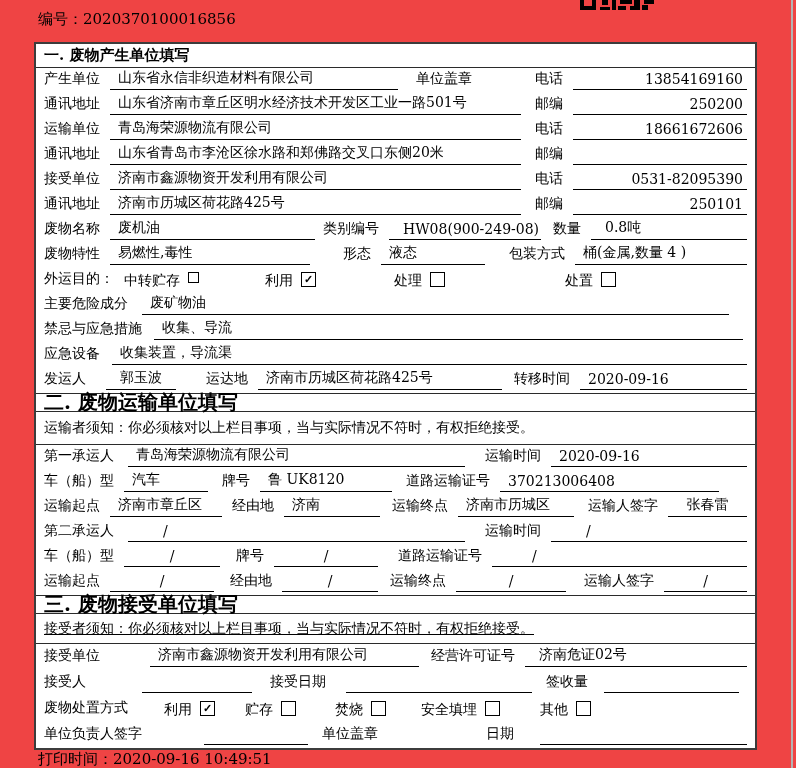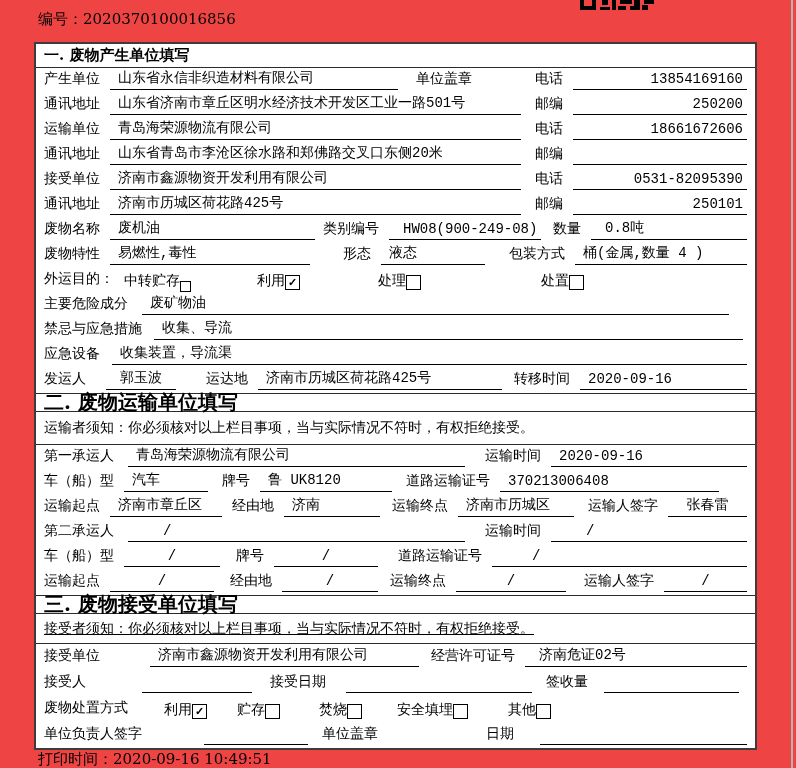--- a/index.html
+++ b/index.html
@@ -15,29 +15,29 @@
   .form{position:absolute;left:34px;top:42px;width:723px;border:2px solid #3c3c3c;background:#fff;box-sizing:border-box;}
   .sec-h{display:flex;align-items:center;font-weight:700;font-size:15px;padding:0 8px;border-bottom:1.6px solid #2b2b2b;box-sizing:border-box;}
   .sec-h.first{height:24px;}
   .sec-h.bt{border-top:1.6px solid #2b2b2b;height:19px;font-size:20px;}
   .notice{height:33px;display:flex;align-items:center;font-size:14px;padding:0 8px;border-bottom:1.6px solid #2b2b2b;box-sizing:border-box;}
   .notice3{height:30px;text-decoration:underline;}
 
   .row{display:flex;align-items:flex-end;height:25px;padding:0 8px;font-size:14px;box-sizing:border-box;}
   .row3{height:26px;}
   .lbl{white-space:nowrap;padding-bottom:5px;}
-  .uv{border-bottom:1.3px solid #000;padding:0 4px 2px 8px;margin-bottom:3px;margin-left:10px;white-space:nowrap;box-sizing:border-box;overflow:hidden;font-family:Liberation Mono, monospace;}
+  .uv{border-bottom:1.3px solid #000;padding:0 4px 2px 8px;margin-bottom:3px;margin-left:10px;white-space:nowrap;box-sizing:border-box;overflow:hidden;}
   .grow{flex:1;}
   .ctr{text-align:center;padding-left:4px;}
   .sl{text-align:center;padding-left:4px;}
   .sll{text-align:left;padding-left:35px;}
   .sld{text-align:left;padding-left:40px;}
   .rg{margin-left:auto;width:212px;display:flex;align-items:flex-end;text-align:right;}
 
-  .ck{display:inline-flex;align-items:flex-end;gap:0;padding-bottom:3px;margin-top:33px;}
+  .ck{display:inline-flex;align-items:flex-start;gap:8px;padding-bottom:3px;margin-top:33px;}
   .box{width:13px;height:13px;border:1.6px solid #000;display:inline-flex;align-items:center;justify-content:center;box-sizing:content-box;}
   .box i{font-style:normal;font-size:11px;font-weight:700;line-height:1;}
   .box.sm{width:9px;height:9px;margin-bottom:-2px;}
 
   .print-line{position:absolute;left:38px;top:750px;font-size:15px;white-space:nowrap;}
   .edge{position:absolute;left:791px;top:0;width:2px;height:768px;background:#b4b4b4;}
 </style>
 </head>
 <body>
 

